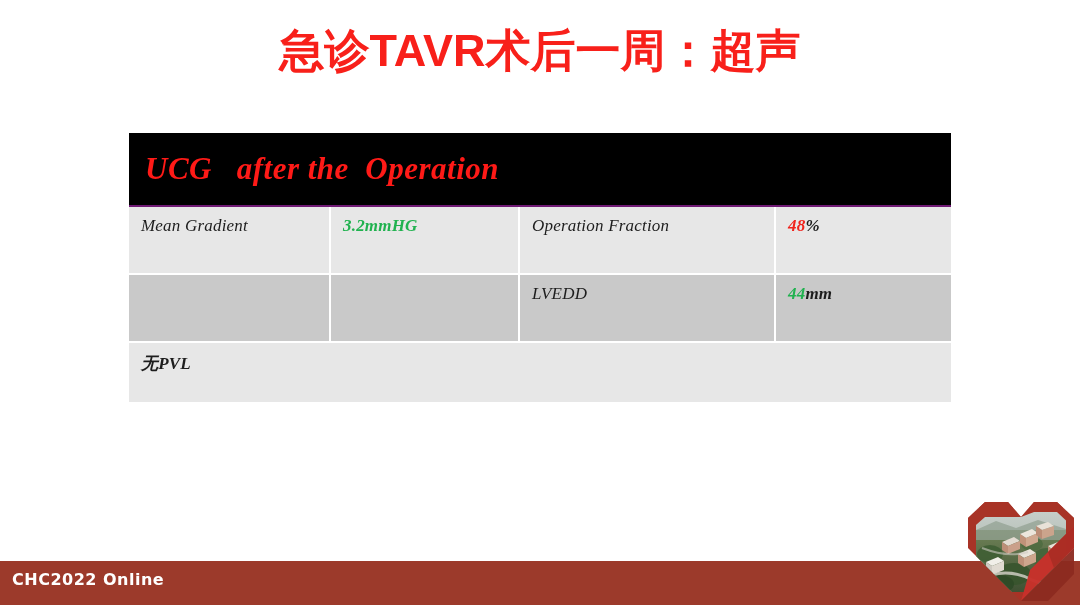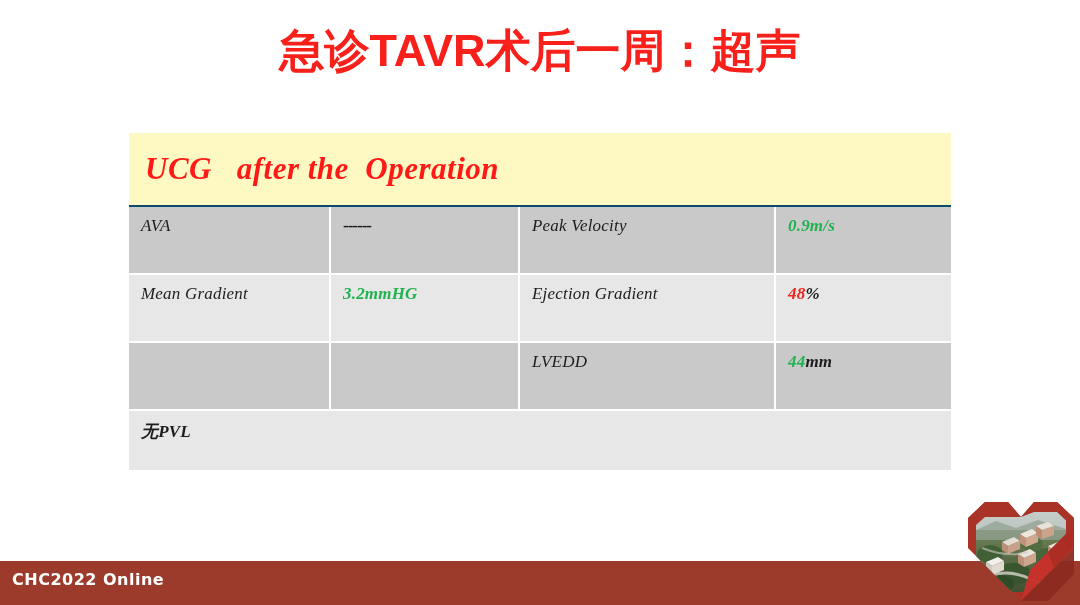--- a/index.html
+++ b/index.html
@@ -43,25 +43,25 @@
     width: 822px;
     border-collapse: collapse;
     table-layout: fixed;
   }
   .ucg-table td {
     padding: 0;
     vertical-align: top;
   }
 
   .hdr-cell {
-    background: #fef9c3;
+    background: #000000;
     height: 72px;
     padding: 0 0 0 16px !important;
     vertical-align: middle !important;
-    border-bottom: 2px solid #0c4a6e;
+    border-bottom: 2px solid #701a75;
   }
   .hdr-text {
     font-family: "Liberation Serif", "DejaVu Serif", serif;
     font-style: italic;
     font-weight: bold;
     font-size: 31px;
     color: #ff1a17;
     white-space: pre;
     letter-spacing: 0.5px;
   }
@@ -150,44 +150,30 @@
       <col style="width:256px">
       <col style="width:176px">
     </colgroup>
     <tbody>
       <tr>
         <td class="hdr-cell" colspan="4">
           <span class="hdr-text">UCG   after the  Operation</span>
         </td>
       </tr>
 
-      <tr class="row-dark">
-        <td class="data-cell">
-          <span class="cell-text">AVA</span>
-        </td>
-        <td class="data-cell">
-          <span class="dashes">------</span>
-        </td>
-        <td class="data-cell">
-          <span class="cell-text">Peak Velocity</span>
-        </td>
-        <td class="data-cell last-col">
-          <span class="cell-text val-green">0.9m/s</span><span class="cell-text val-dark"></span>
-        </td>
-      </tr>
 
       <tr class="row-light">
         <td class="data-cell">
           <span class="cell-text">Mean Gradient</span>
         </td>
         <td class="data-cell">
           <span class="cell-text val-green">3.2mmHG</span>
         </td>
         <td class="data-cell">
-          <span class="cell-text">Ejection Gradient</span>
+          <span class="cell-text">Operation Fraction</span>
         </td>
         <td class="data-cell last-col">
           <span class="cell-text val-red">48</span><span class="cell-text val-dark">%</span>
         </td>
       </tr>
 
       <tr class="row-dark">
         <td class="data-cell">
           <span class="cell-text"></span>
         </td>

